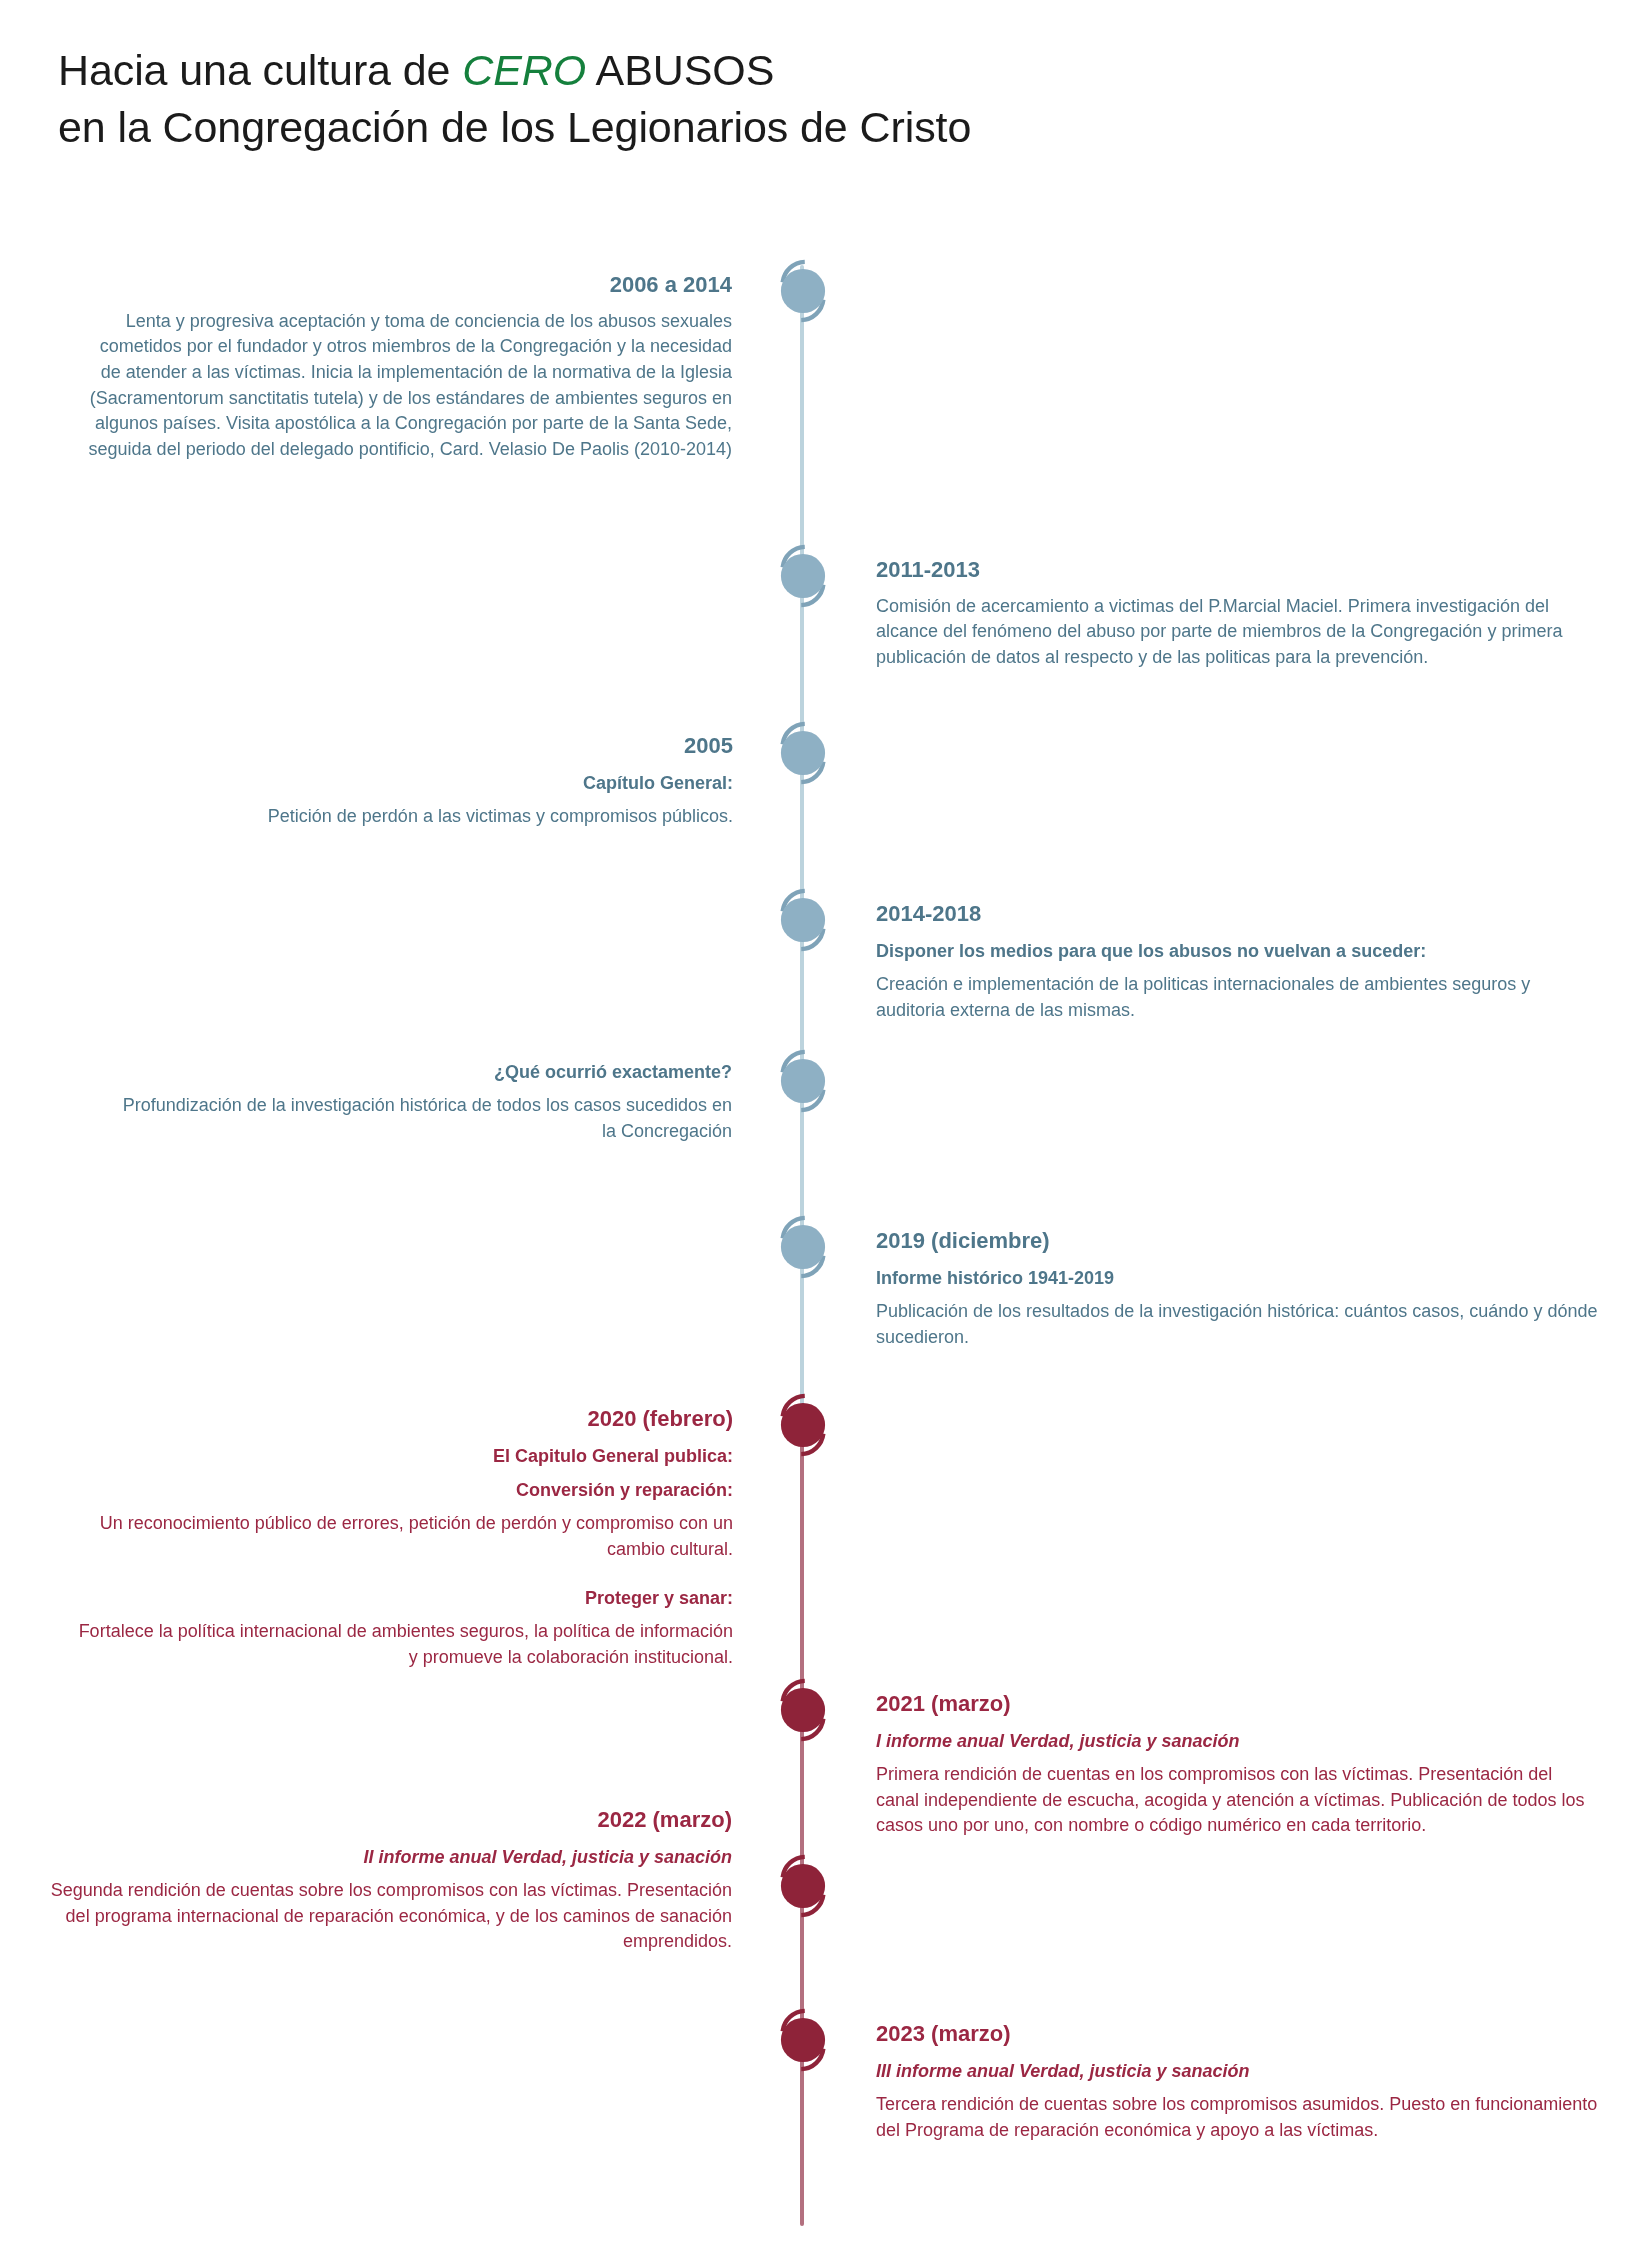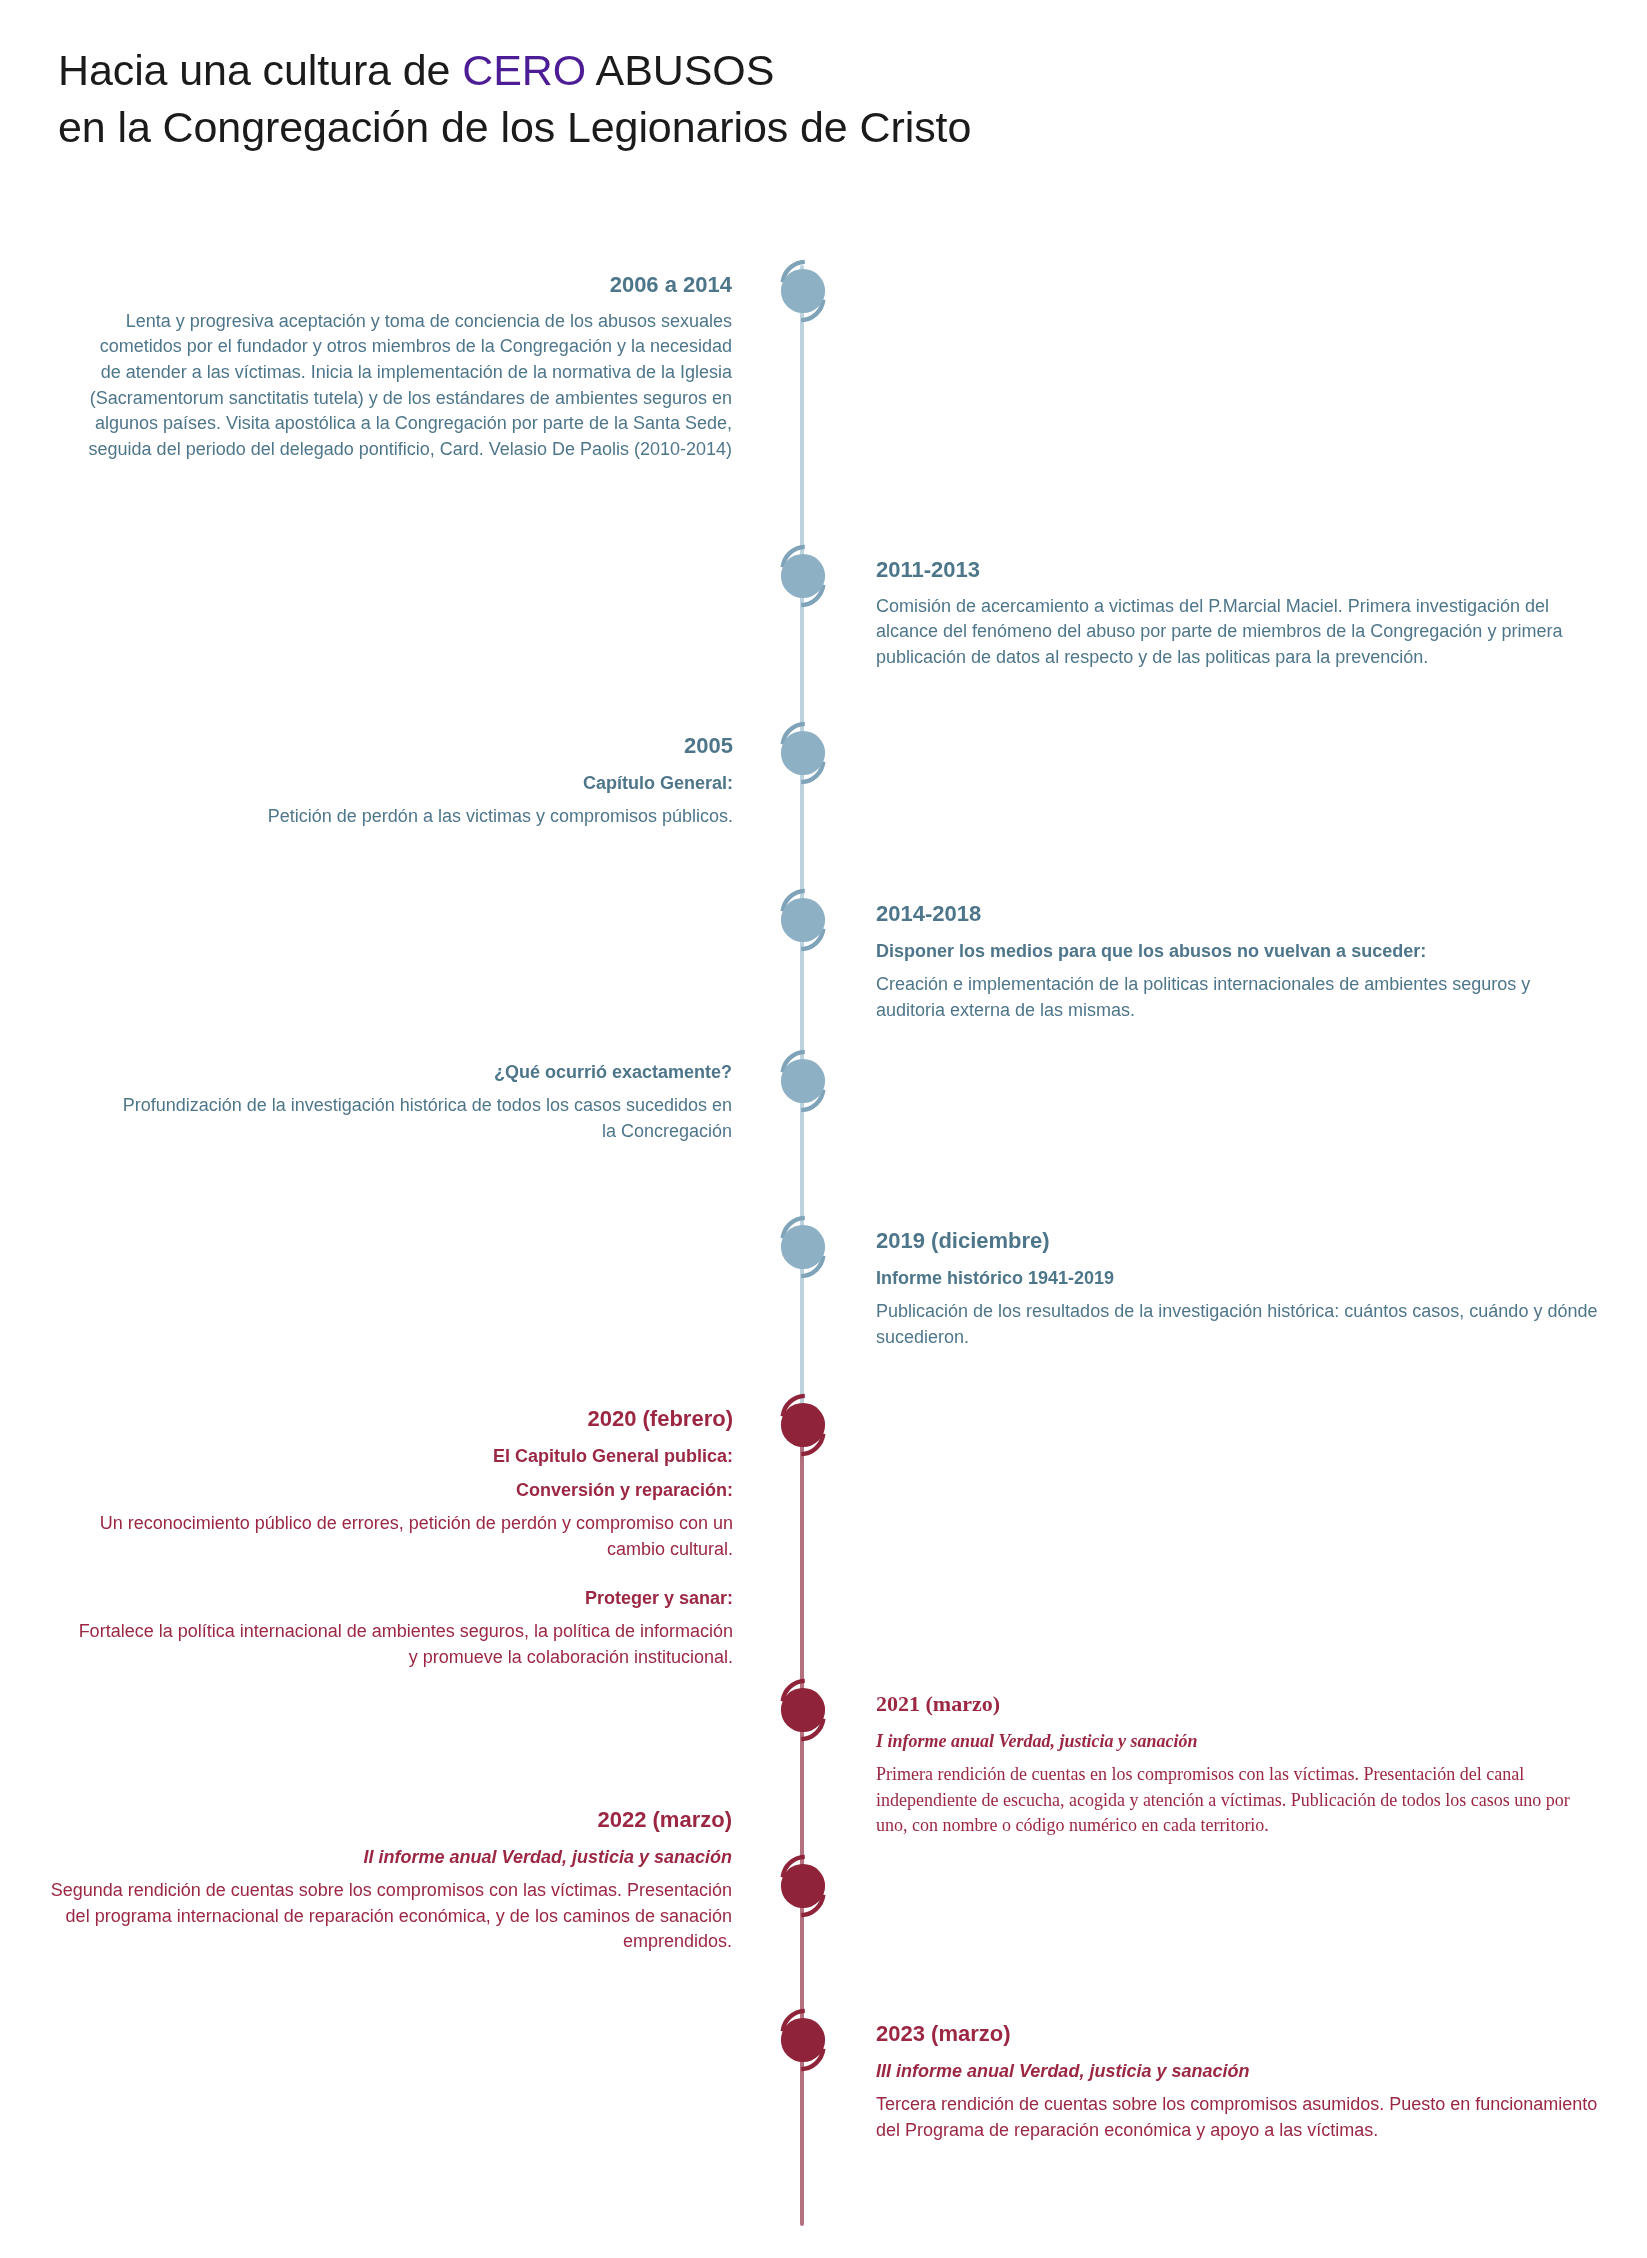--- a/index.html
+++ b/index.html
@@ -32,21 +32,22 @@
   }
   .title-line {
     font-size: 43px;
     font-weight: 400;
     line-height: 1.32;
     color: #1b1b1b;
     letter-spacing: -0.1px;
     white-space: nowrap;
   }
   .title-accent {
-    color: #4c1d95;
+    color: #15803d;
+    font-style: italic;
   }
 
   
   .spine {
     position: absolute;
     left: 800px;
     width: 4.4px;
     border-radius: 2.6px;
   }
   .spine-blue {
@@ -124,21 +125,21 @@
   }
 
   
   #entry-0 { left:  79px; top: 269px; width: 653px; }
   #entry-1 { left: 876px; top: 554px; width: 723px; }
   #entry-2 { left: 265px; top: 730px; width: 468px; }
   #entry-3 { left: 876px; top: 898px; width: 723px; }
   #entry-4 { left: 106px; top: 1059px; width: 626px; }
   #entry-5 { left: 876px; top: 1225px; width: 723px; }
   #entry-6 { left:  71px; top: 1403px; width: 662px; }
-  #entry-7 { left: 876px; top: 1688px; width: 723px; font-family: Liberation Serif, serif; }
+  #entry-7 { left: 876px; top: 1688px; width: 723px; }
   #entry-8 { left:  44px; top: 1792px; width: 688px; margin-top: 12px; }
   #entry-9 { left: 876px; top: 2018px; width: 723px; }
 
   #node-0 { top: 253px; }
   #node-1 { top: 538px; }
   #node-2 { top: 715px; }
   #node-3 { top: 882px; }
   #node-4 { top: 1043px; }
   #node-5 { top: 1209px; }
   #node-6 { top: 1387px; }

